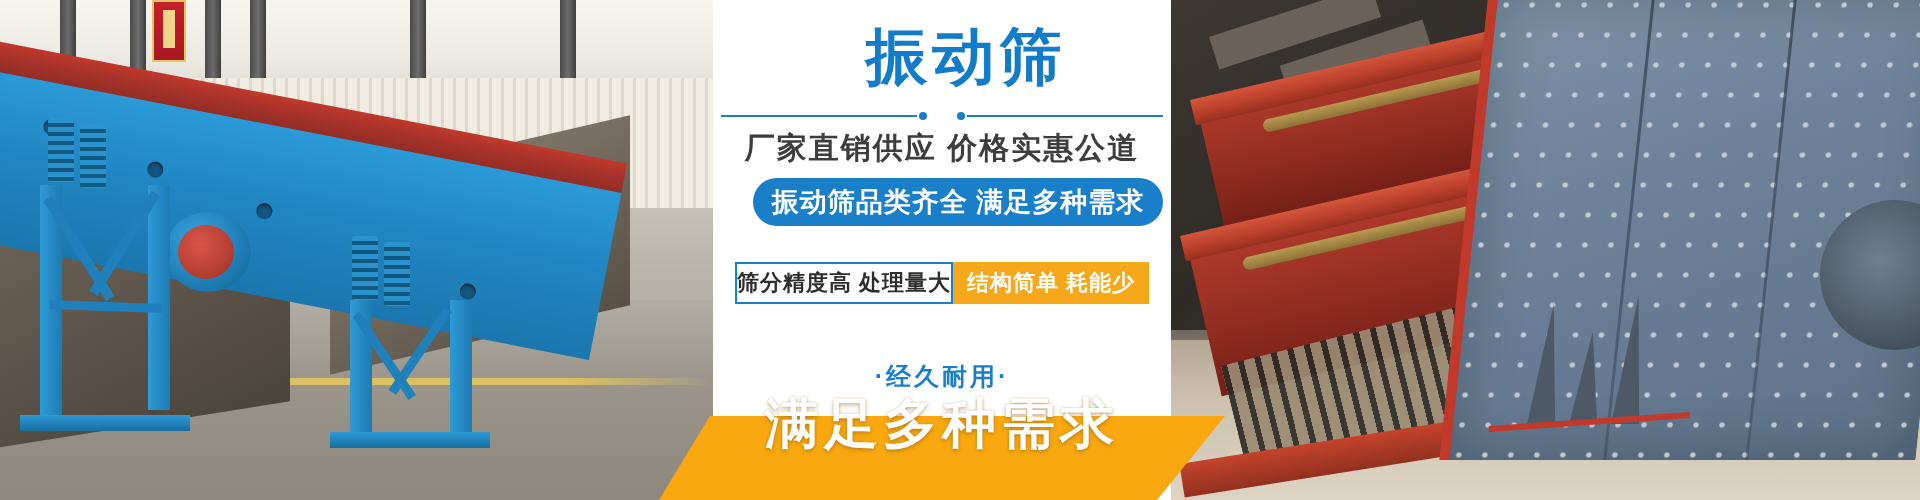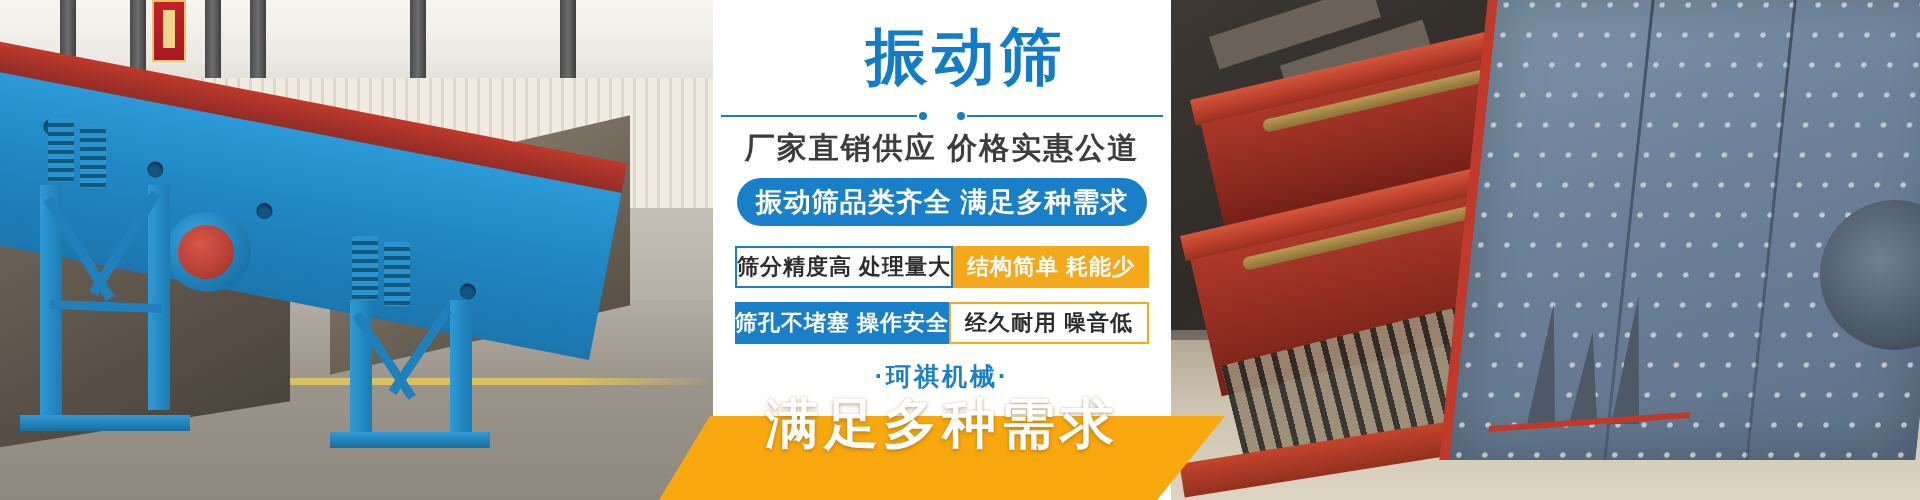--- a/index.html
+++ b/index.html
@@ -220,33 +220,33 @@
   .divider .dot.b { right:198px; }
 
   .subtitle {
     position:absolute; left:0; top:128px; width:100%;
     text-align:center;
     font-size:30px; font-weight:bold; letter-spacing:2px;
     color:#3d3d3d;
   }
 
   .pill {
-    position:absolute; left:24px; top:178px; width:410px; height:48px;
+    position:absolute; left:40px; top:178px; width:410px; height:48px;
     background:#1a7fc9;
     border-radius:24px;
     color:#ffffff;
     font-size:27px; font-weight:bold; letter-spacing:1px;
     display:flex; align-items:center; justify-content:center;
   }
 
   .featrow {
     position:absolute; left:22px; width:414px; height:42px;
     display:flex;
   }
-  .featrow.r1 { top:246px; }
+  .featrow.r1 { top:262px; }
   .featrow.r2 { top:302px; }
 
   .fbox {
     flex:1 1 0; display:flex; align-items:center; justify-content:center;
     font-size:22px; font-weight:bold; letter-spacing:1px;
     white-space:nowrap;
   }
   .fbox.blue-outline { background:#ffffff; color:#2d2d2d; border:2px solid #1a7fc9; }
   .fbox.amber-fill   { background:#f5a819; color:#ffffff; }
   .fbox.blue-fill    { background:#1a7fc9; color:#ffffff; }
@@ -386,25 +386,20 @@
     <div class="featrow r1">
       <div class="elbow left">
 
         <span class="seg" style="left:16px; top:0;   width:2px;  height:46px;"></span>
         <span class="seg" style="left:16px; top:0;   width:24px; height:2px;"></span>
       </div>
       <div class="fbox blue-outline">筛分精度高  处理量大</div>
       <div class="fbox amber-fill">结构简单  耗能少</div>
     </div>
 
-    <div class="featrow r2">
-      <div class="fbox blue-fill">筛孔不堵塞  操作安全</div>
-      <div class="fbox amber-outline">经久耐用  噪音低</div>
-
-    </div>
-
-    <div class="brand">·珂祺机械·</div>
+
+    <div class="brand">·经久耐用·</div>
 
     <div class="orange-shape"></div>
     <div class="cta">满足多种需求</div>
   </div>
 
 </div>
 
 </body></html>

